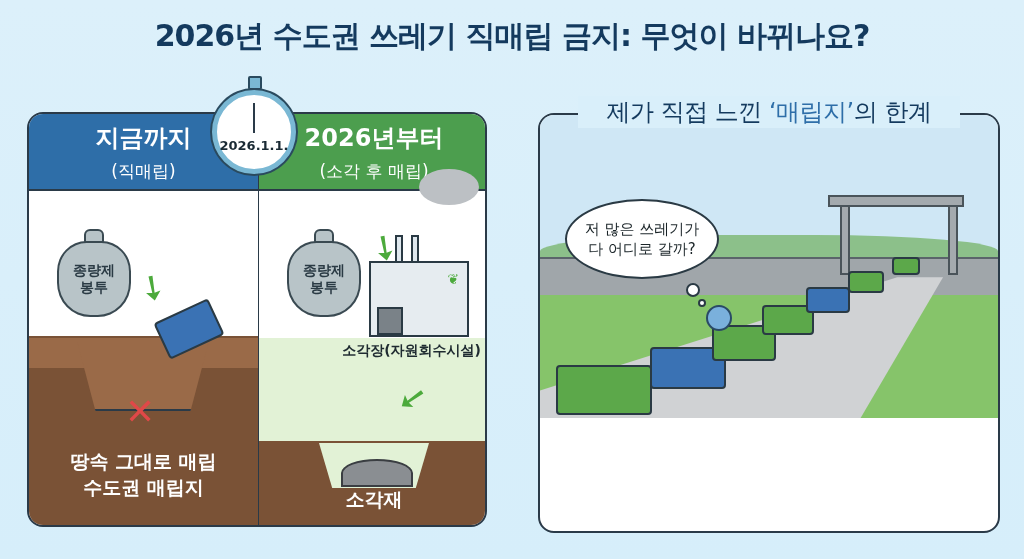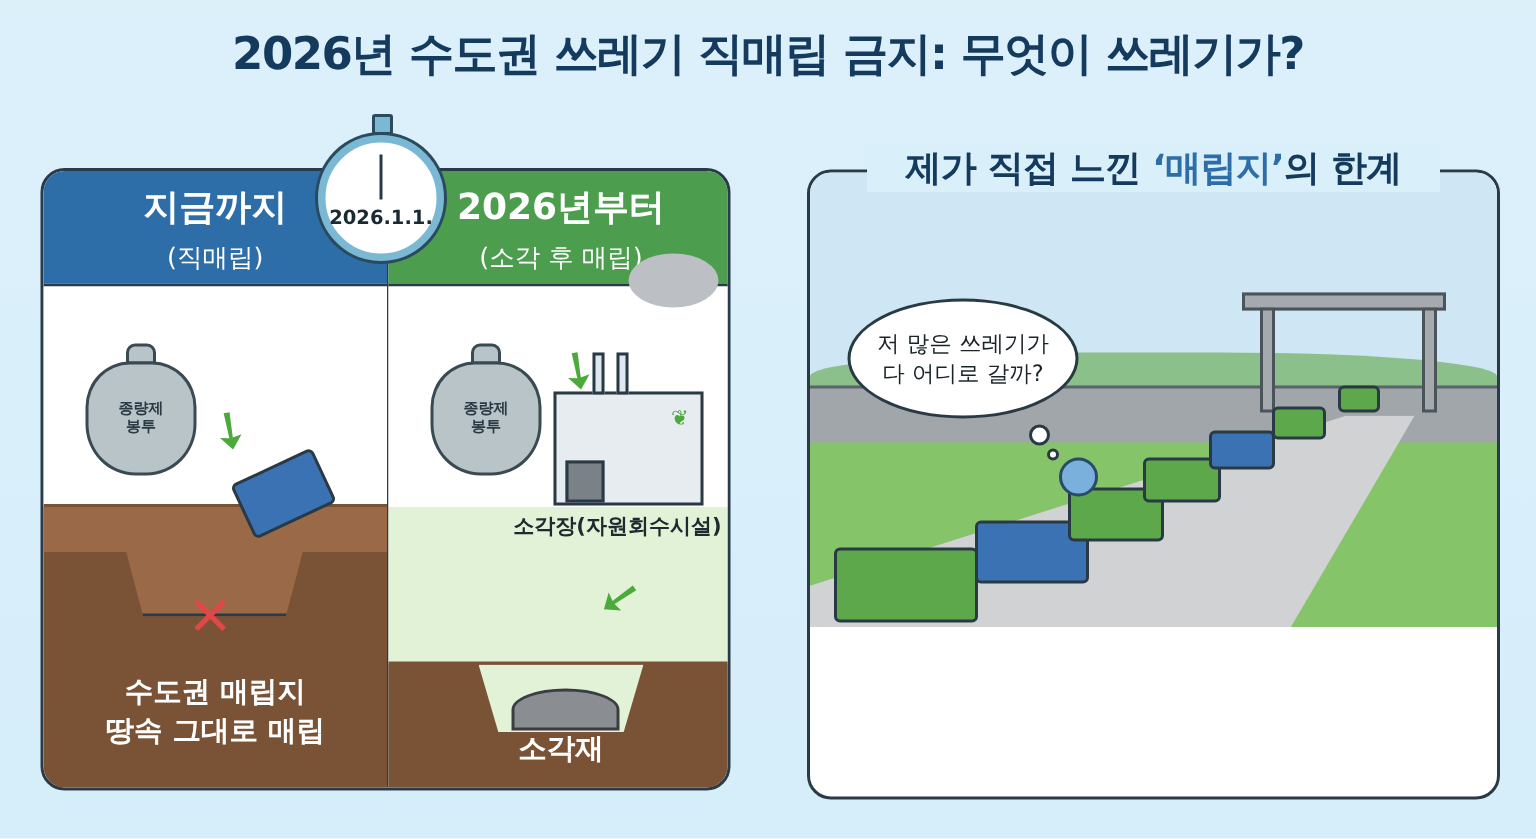--- a/index.html
+++ b/index.html
@@ -29,21 +29,21 @@
   .col-body { position: absolute; top: 75px; left: 0; width: 100%; height: 340px; border-top: 2px solid #2a3a48; }
   .sky-white { position: absolute; left: 0; top: 0; width: 100%; height: 147px; background: #fff; }
   .ground { position: absolute; left: 0; bottom: 0; width: 100%; height: 193px; background: #7a5236; }
   .ground-top { position: absolute; left: 0; top: 147px; width: 100%; height: 30px; background: #9a6a48; }
   .green-area { position: absolute; left: 0; top: 147px; width: 100%; height: 105px; background: #e2f2d6; }
   .right-ground { position: absolute; left: 0; bottom: 0; width: 100%; height: 88px; background: #7a5236; }
   .bag {
     position: absolute; width: 74px; height: 76px; background: #b8c4c8;
     border: 2px solid #3a4a52; border-radius: 40% 40% 45% 45%;
     display: flex; align-items: center; justify-content: center; text-align: center;
-    font-size: 10px; font-weight: bold; color: #2a3a44; line-height: 1.2;
+    font-size: 14px; font-weight: bold; color: #2a3a44; line-height: 1.2;
   }
   .bag-neck { position: absolute; width: 20px; height: 14px; background: #b8c4c8; border: 2px solid #3a4a52; border-radius: 6px 6px 2px 2px; }
   .bottom-label {
     position: absolute; left: 0; width: 100%; text-align: center; color: #fff;
     font-size: 19px; font-weight: bold; line-height: 1.35;
   }
   .factory-label {
     position: absolute; right: 8px; top: 151px; font-size: 14px; font-weight: bold; color: #1e2a30;
   }
   .stopwatch {
@@ -54,21 +54,21 @@
   .stopwatch-date { font-size: 13px; font-weight: bold; color: #1a2a34; margin-top: 26px; }
   .stopwatch-hand { position: absolute; left: 36px; top: 8px; width: 2px; height: 30px; background: #2a3a48; }
   .stopwatch-crown { position: absolute; left: 248px; top: 76px; width: 14px; height: 14px; background: #7ab8d4; border: 2px solid #2a4a5e; border-radius: 2px; }
   
   .story {
     position: absolute; left: 538px; top: 113px; width: 462px; height: 420px;
     border: 2px solid #2a3a48; border-radius: 16px; overflow: hidden; background: #fff;
   }
   .story-title {
     position: absolute; left: 578px; top: 96px; width: 382px; text-align: center;
-    font-size: 24px; font-weight: bold; color: #143a5e; background: #d9effa; letter-spacing: -0.5px;
+    font-size: 24px; font-weight: normal; color: #143a5e; background: #d9effa; letter-spacing: -0.5px;
   }
   .story-title .hl { color: #2e6ea8; }
   .scene { position: absolute; left: 0; top: 0; width: 100%; height: 303px; background: #cfe7f5; overflow: hidden; }
   .hill { position: absolute; left: 0; top: 120px; width: 100%; height: 40px; background: #8cc08a; border-radius: 40% 40% 0 0; }
   .wall { position: absolute; left: 0; top: 142px; width: 100%; height: 40px; background: #a0a6aa; border-top: 2px solid #5a646a; }
   .grass { position: absolute; left: 0; top: 180px; width: 100%; height: 123px; background: #86c46a; }
   .road { position: absolute; left: 0; top: 150px; width: 100%; height: 153px; background: #d0d2d4; clip-path: polygon(0 100%, 0 82%, 78% 8%, 88% 8%, 70% 100%); }
   .gate-top { position: absolute; left: 288px; top: 80px; width: 136px; height: 12px; background: #a4aaae; border: 2px solid #4a545a; }
   .gate-post { position: absolute; top: 90px; width: 10px; height: 70px; background: #a4aaae; border: 2px solid #4a545a; }
   .truck { position: absolute; height: 32px; border: 2px solid #2a3a44; border-radius: 4px; }
@@ -85,43 +85,43 @@
     position: absolute; left: 0; top: 303px; width: 100%; height: 117px; background: #fff;
     display: flex; align-items: center; justify-content: center; text-align: center;
     font-size: 20px; color: #1a1a1a; line-height: 1.5; border-top: 2px solid #2a3a48;
   }
   .arrow { position: absolute; color: #4caa3c; font-size: 34px; font-weight: bold; }
   .xmark { position: absolute; color: #e04848; font-size: 36px; font-weight: bold; }
 </style>
 </head>
 <body>
 
-<div class="main-title">2026년 수도권 쓰레기 직매립 금지: 무엇이 쓰레기가?</div>
+<div class="main-title">2026년 수도권 쓰레기 직매립 금지: 무엇이 바뀌나요?</div>
 
 <div class="compare">
   <div class="col left">
     <div class="col-head">
       <div class="col-title">지금까지</div>
       <div class="col-sub">(직매립)</div>
     </div>
     <div class="col-body">
       <div class="sky-white"></div>
       <div class="ground"></div>
       <div class="ground-top"></div>
       <div style="position:absolute;left:48px;top:150px;width:132px;height:70px;background:#9a6a48;clip-path:polygon(0 0,100% 0,86% 100%,14% 100%);border-bottom:2px solid #2a3a48;"></div>
       <div class="bag-neck" style="left:55px;top:38px;"></div>
       <div class="bag" style="left:28px;top:50px;">
         <span><span>종량제</span><br><span>봉투</span></span>
       </div>
       <div class="arrow" style="left:110px;top:76px;transform:rotate(35deg);">➘</div>
       <div style="position:absolute;left:130px;top:118px;width:60px;height:40px;background:#3a72b4;border:2px solid #2a3a44;border-radius:4px;transform:rotate(-25deg);"></div>
       <div class="xmark" style="left:96px;top:200px;">✕</div>
       <div class="bottom-label" style="top:258px;">
+        <div>땅속 그대로 매립</div>
         <div>수도권 매립지</div>
-        <div>땅속 그대로 매립</div>
       </div>
     </div>
   </div>
   <div class="col right">
     <div class="col-head">
       <div class="col-title">2026년부터</div>
       <div class="col-sub">(소각 후 매립)</div>
     </div>
     <div class="col-body">
       <div class="sky-white"></div>

